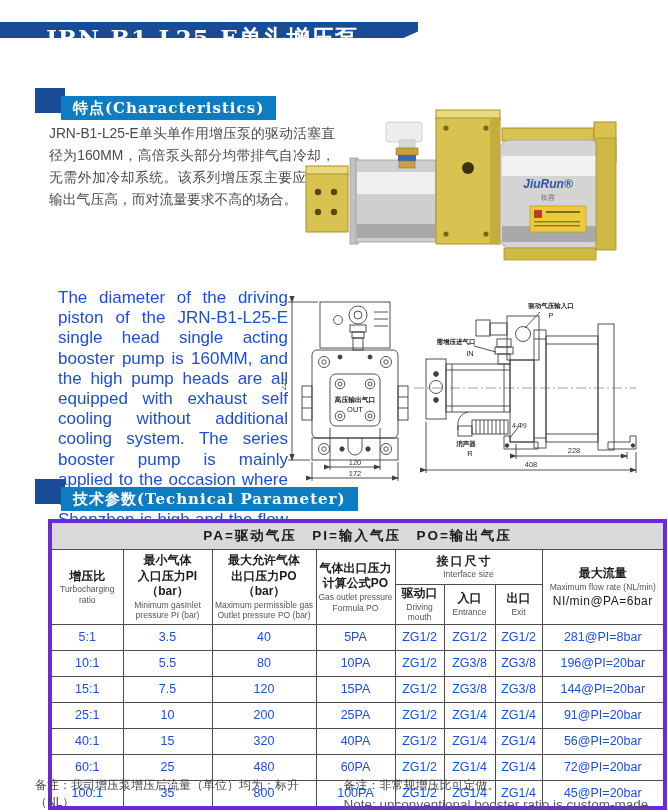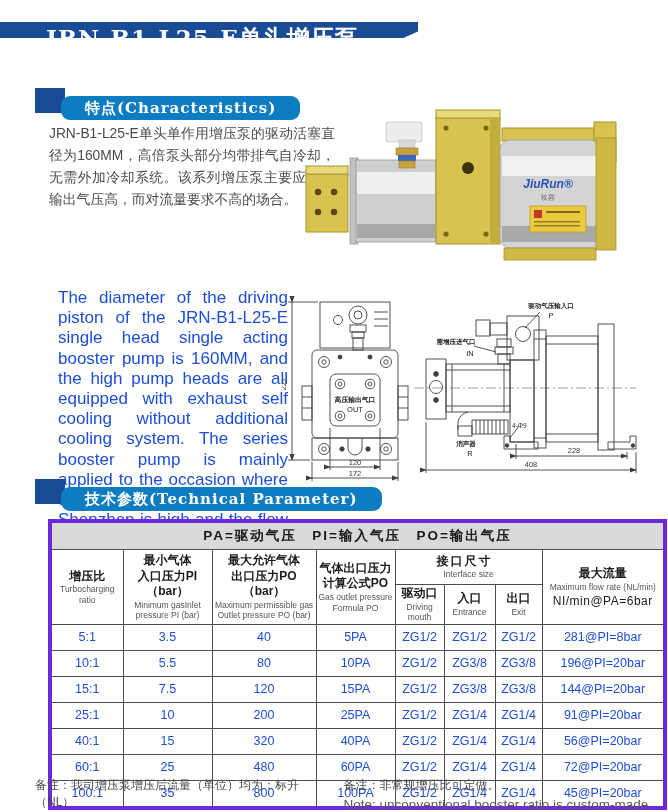--- a/index.html
+++ b/index.html
@@ -11,21 +11,21 @@
     background:#1a4b96; color:#fff; font-family:"DejaVu Serif",serif; font-weight:bold;
     font-size:23px; line-height:31px; padding-left:46px; box-sizing:border-box;
     letter-spacing:1px; white-space:nowrap;
     clip-path:polygon(0 0,100% 0,100% 60%,96.5% 100%,0 100%); }
 
   
   .section-header { position:absolute; left:35px; height:34px; }
   .sh-square { position:absolute; left:0; top:0; width:30px; height:25px; background:#1a4b96; }
   .sh-bar { position:absolute; left:26px; top:8px; background:#0e7cc1; color:#fff;
     font-family:"DejaVu Serif",serif; font-weight:bold; font-size:15px; line-height:24px;
-    padding:0 24px; white-space:nowrap; letter-spacing:1px;border-radius:9px; }
+    padding:0 12px; white-space:nowrap; letter-spacing:1px; }
   #char-header { top:88px; }
   #tech-header { top:479px; }
 
   
   .zh-para { position:absolute; top:123px; left:49px; width:286px; margin:0;
     font-size:13.8px; line-height:22px; color:#4a4a4a; text-align:justify; }
   .en-para { position:absolute; top:279px; left:49px; width:230px; margin:9px;
     font-size:17px; line-height:20.2px; color:#1d4ed8; text-align:justify; }
 
   

